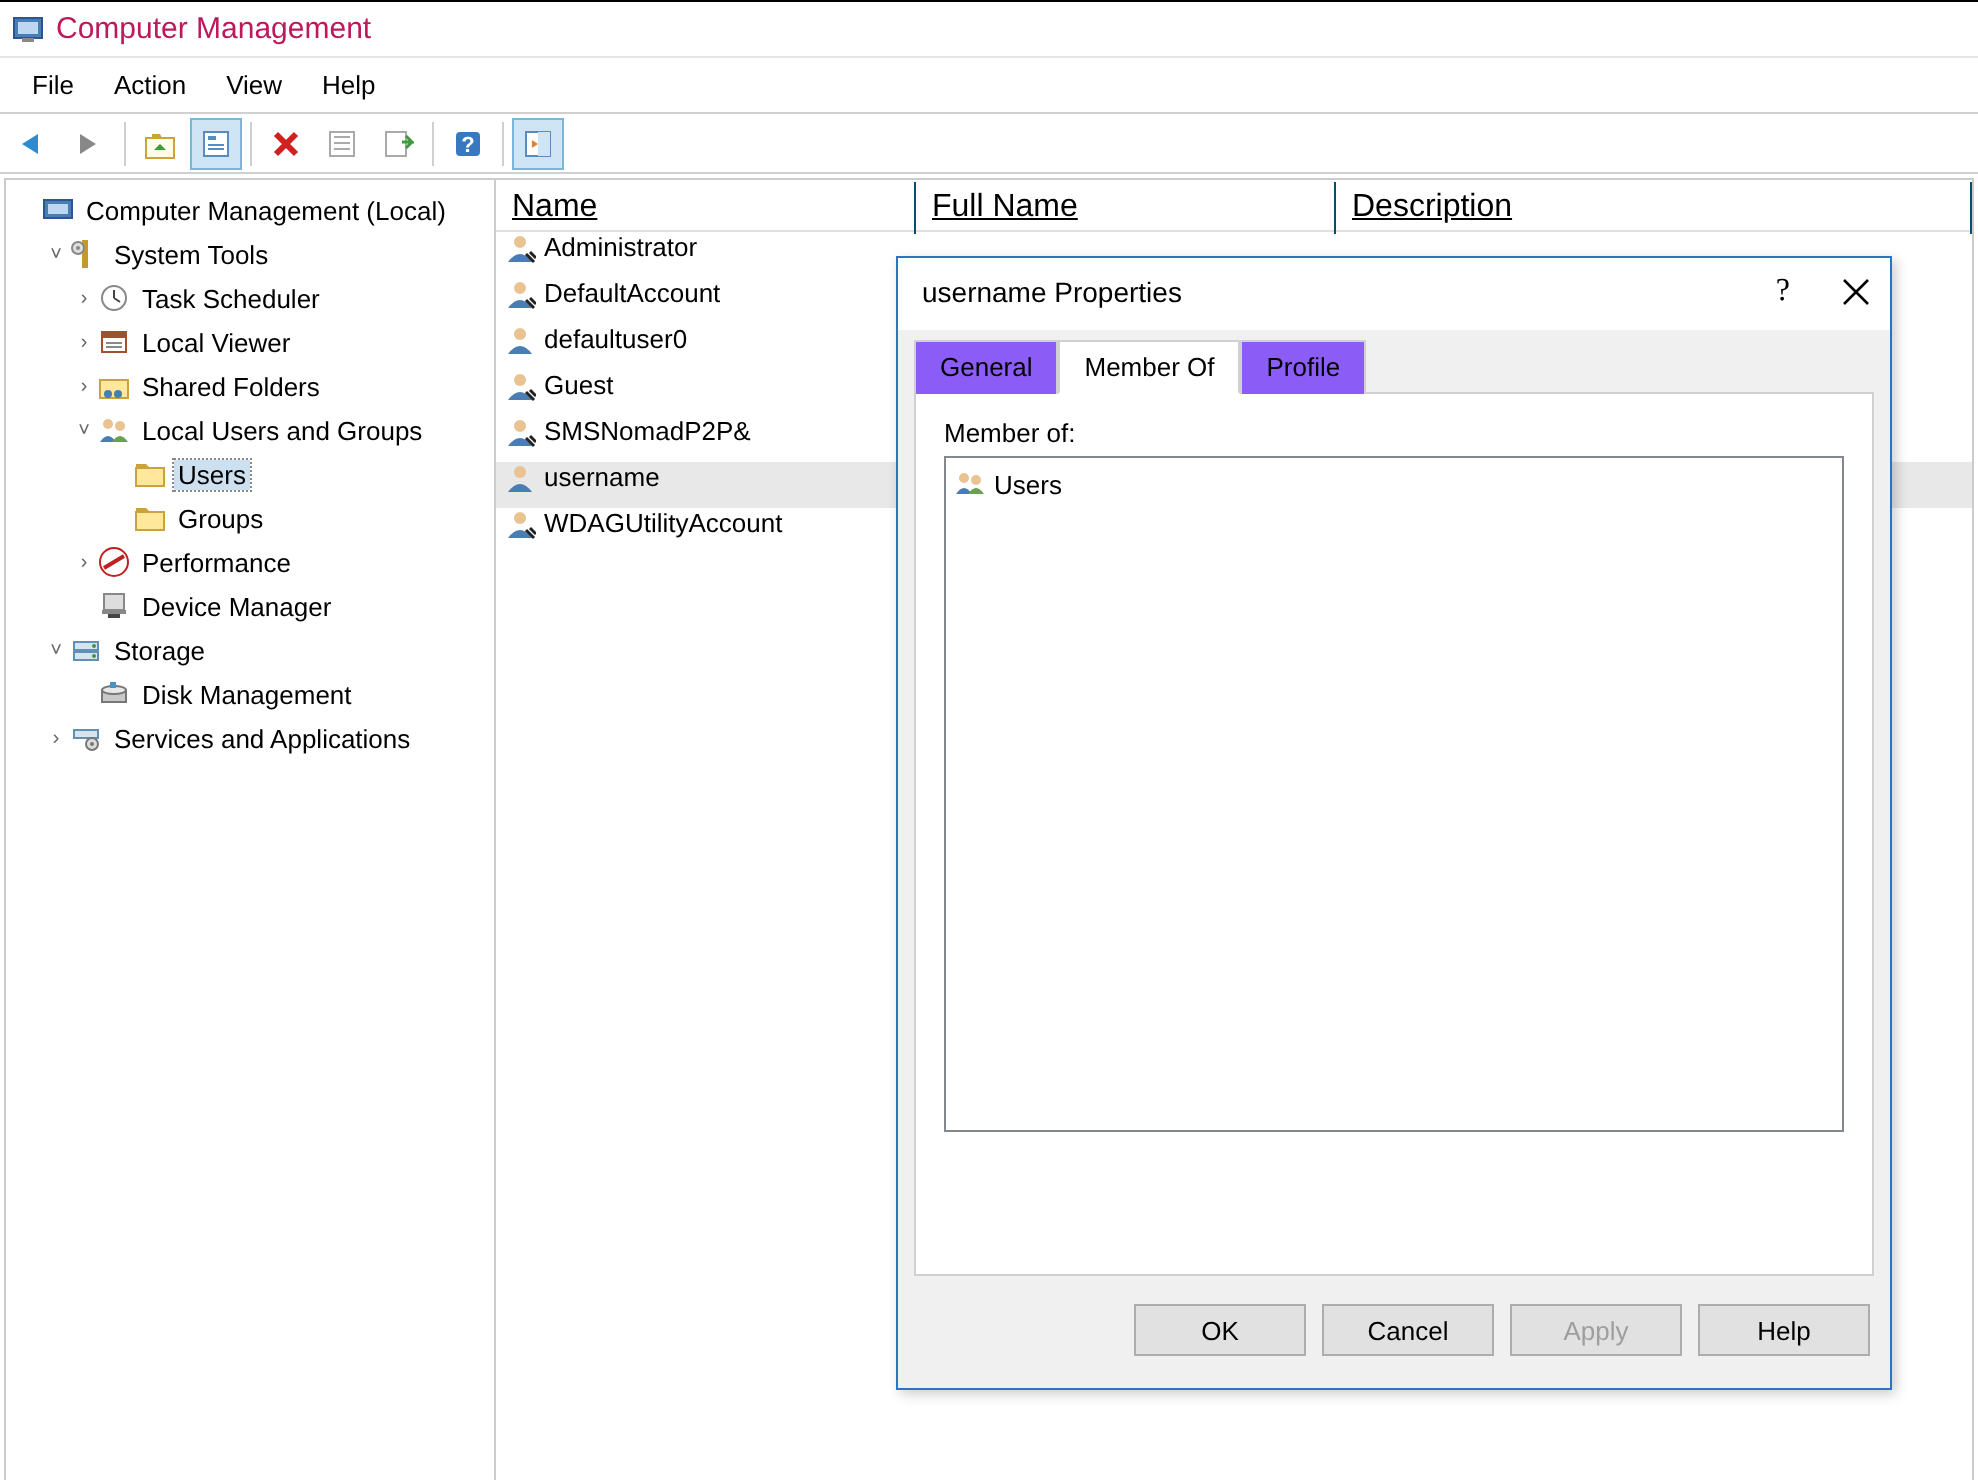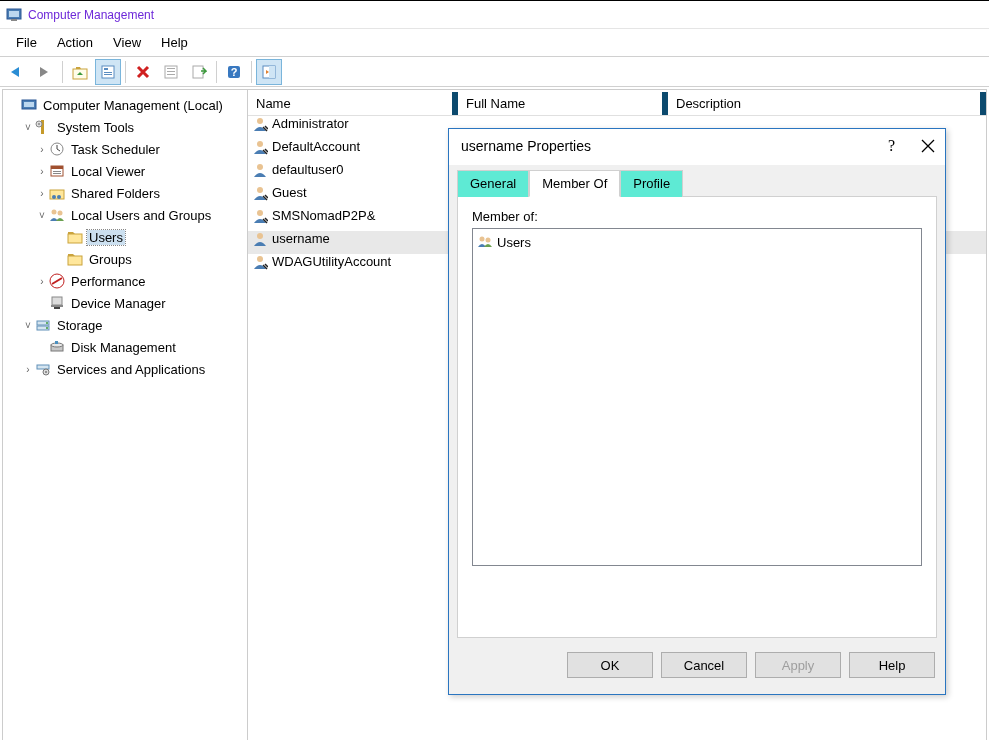--- a/index.html
+++ b/index.html
@@ -1,50 +1,50 @@
 <!DOCTYPE html>
 <html><head>
 <meta charset="utf-8">
 <style>
 * { box-sizing: border-box; margin: 0; padding: 0; font-family: "Segoe UI", Tahoma, sans-serif; }
 body { width: 989px; height: 740px; background: #fff; font-size: 13px; color: #000; overflow: hidden; border-top:1px solid #000;}
 .titlebar { display: flex; align-items: center; padding: 4px 6px; height: 28px; border-bottom: 1px solid #e5e5e5; }
 .title-icon { width: 16px; height: 16px; margin-right: 6px; }
-.title-text { color: #6d28d9; font-size: 12px; }
+.title-text { color: #be185d; font-size: 15px; }
 .menubar { display: flex; padding: 2px 6px; height: 28px; align-items:center; border-bottom:1px solid #d0d0d0;}
 .menu-item { padding: 3px 10px; cursor: default; }
 .toolbar { display: flex; align-items: center; padding: 2px 4px; height: 30px; border-bottom: 1px solid #d0d0d0; gap:2px;}
 .tbtn { width: 26px; height: 26px; display: flex; align-items: center; justify-content: center; }
 .tbtn.active { background:#cfe5f5; border:1px solid #7ab5db;}
 .tsep { width:1px; height:22px; background:#d0d0d0; margin:0 2px;}
 .main { display: flex; height: calc(740px - 28px - 28px - 30px); border:1px solid #ccc; margin:2px;}
 .tree { width: 245px; border-right: 1px solid #ccc; padding: 4px 2px; overflow:auto;}
 .tree-row { display: flex; align-items: center; height: 22px; cursor: default; white-space:nowrap;}
 .tree-row .twisty { width:12px; text-align:center; color:#666; font-size:10px; padding-right:2px;}
 .tree-row .ic { width:16px; height:16px; margin-right:4px; flex-shrink:0;}
 .tree-row.selected .lbl { background:#cce0f0; outline:1px dotted #888; }
 .tree-row .lbl{ padding:0 2px;}
 .ind1{padding-left:4px}.ind2{padding-left:18px}.ind3{padding-left:32px}.ind4{padding-left:50px}
 
 .list { flex:1; position:relative;}
 .list-header{ display:flex; border-bottom:1px solid #e0e0e0; height:26px; align-items:center; padding-top:2px;}
-.lh{ padding:4px 8px; border-right:6px solid #0c4a6e; font-size:13px;}
+.lh{ padding:4px 8px; border-right:1px solid #0c4a6e; font-size:16px;text-decoration:underline;}
 .lh.name{width:210px}.lh.full{width:210px}.lh.desc{flex:1}
 .list-body{}
 .li-row{display:flex;align-items:flex-start;height:23px;padding-left:4px;}
 .li-row.sel{background:#e8e8e8;}
 .li-row .lic{width:16px;height:16px;margin-right:4px;flex-shrink:0;}
 
 .dialog{position:absolute; left:200px; top:38px; width:498px; height:567px; background:#f0f0f0; border:1px solid #2a75c0; box-shadow:2px 2px 6px rgba(0,0,0,0.2);}
 .dlg-title{display:flex; align-items:center; padding:8px 10px 10px 12px; font-size:14px; background:#fff;justify-content:center;}
 .dlg-title .spacer{flex:1}
 .dlg-help{font-family:serif;font-size:16px; margin-right:26px; cursor:default;}
 .dlg-close{width:14px;height:14px;cursor:default;}
 .tabs{display:flex; padding:4px 8px 0 8px; background:#f0f0f0; }
-.tab{padding:5px 12px; border:1px solid #d0d0d0; border-bottom:none; background:#5eead4; font-size:13px; position:relative; top:1px;cursor:default;}
+.tab{padding:5px 12px; border:1px solid #d0d0d0; border-bottom:none; background:#8b5cf6; font-size:13px; position:relative; top:1px;cursor:default;}
 .tab.active{background:#fff; border-bottom:1px solid #fff;}
 .tab-body{background:#fff; margin:0 8px 8px 8px; border:1px solid #d0d0d0; padding:12px 14px; height:442px;}
 .mo-lbl{font-size:13px; margin-bottom:4px;}
 .mo-list{border:1px solid #828790; background:#fff; height:338px; padding:3px 4px;}
 .mo-item{display:flex;align-items:center;height:20px;}
 .mo-item .mic{width:16px;height:16px;margin-right:4px;}
 .mo-actions{display:flex; align-items:flex-start; margin-top:14px; gap:10px;}
 .btn{min-width:86px; height:26px; border:1px solid #adadad; background:#e1e1e1; font-size:13px; cursor:default; display:flex;align-items:center;justify-content:center;}
 .btn.primary{border:1px solid #2a8dd4; background:#fff;}
 .btn.disabled{color:#9e9e9e;}

